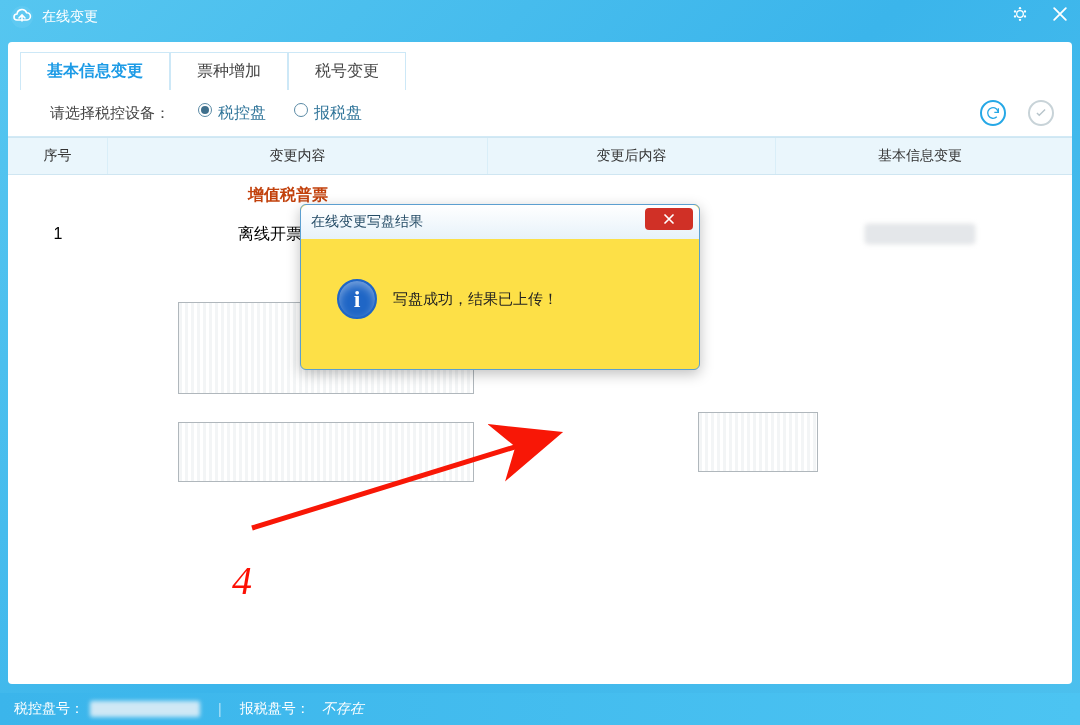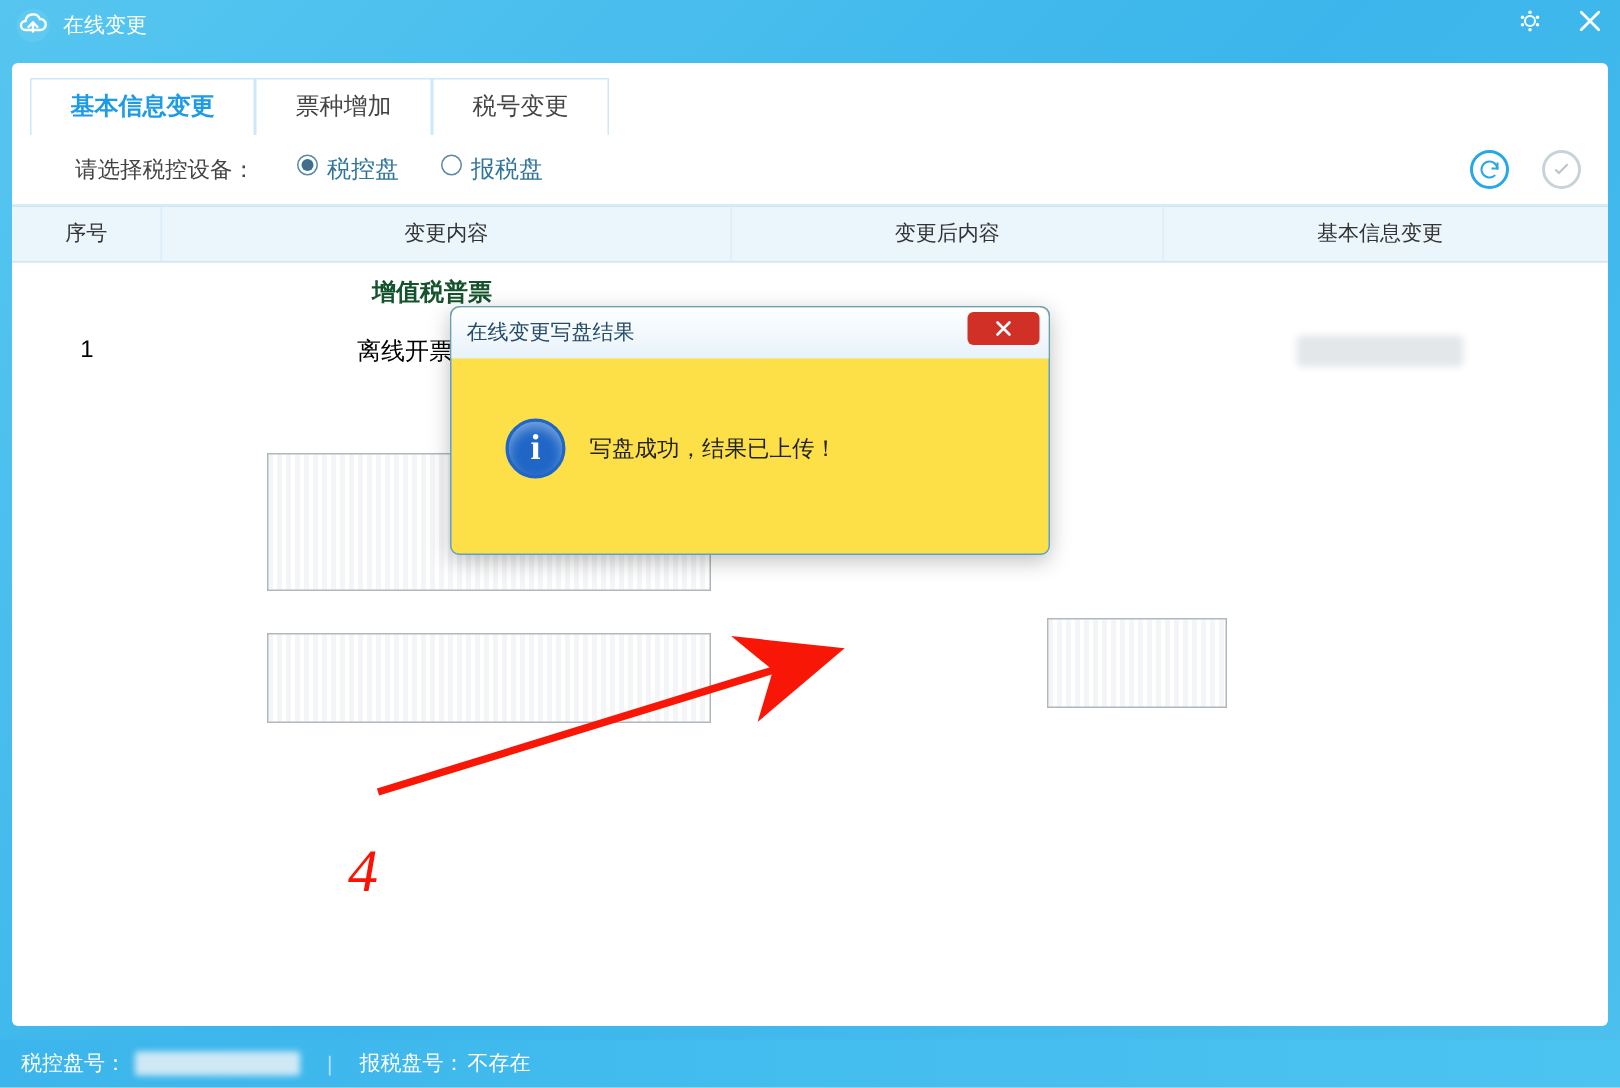--- a/index.html
+++ b/index.html
@@ -102,21 +102,21 @@
     border-right: 1px solid #d9eef8;
   }
   .col-a { width: 100px; }
   .col-b { width: 380px; }
   .col-c { width: 288px; }
   .col-d { width: 288px; border-right: none !important; }
 
   
   .category-row {
     padding: 10px 0 10px 240px;
-    color: #14532d;
+    color: #c2410c;
     font-weight: 700;
     font-size: 16px;
   }
 
   
   .data-row {
     display: flex;
     height: 36px;
     align-items: center;
   }
@@ -369,14 +369,14 @@
   </svg>
 </div>
 
 <div class="step-num">4</div>
 
 <div class="footer-bar">
   <span>税控盘号：</span>
   <span class="blur-s"></span>
   <span class="sep">|</span>
   <span>报税盘号：</span>
-  <span style="margin-left:2px;">不存在</span>
+  <span style="margin-left:12px;font-style:italic;">不存在</span>
 </div>
 
 </body></html>

